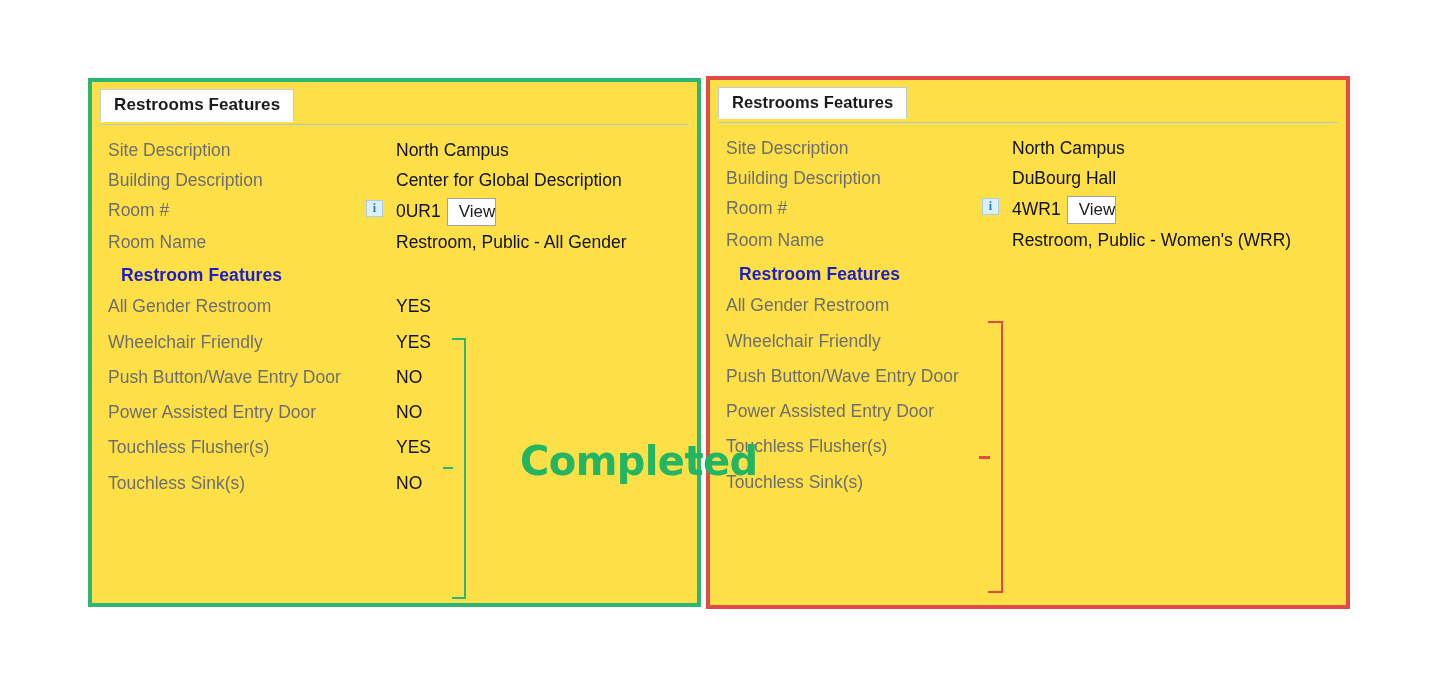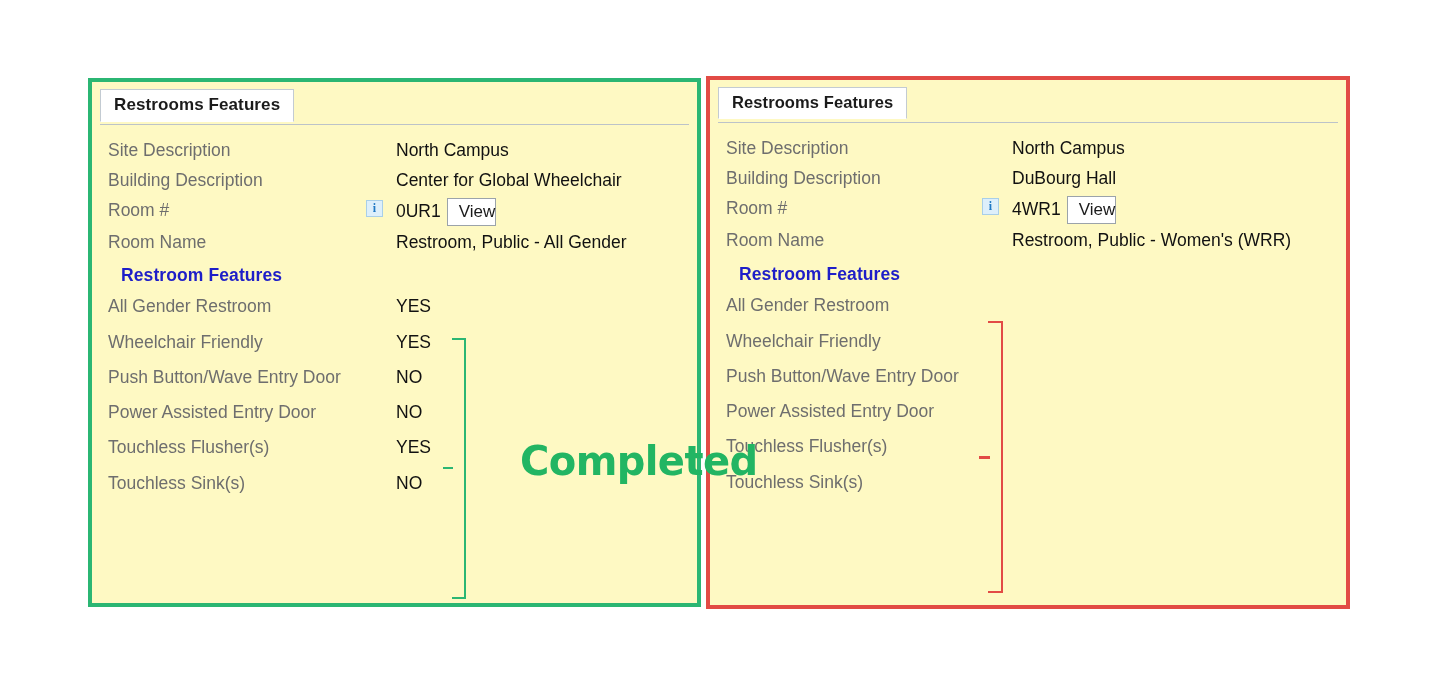--- a/index.html
+++ b/index.html
@@ -20,21 +20,21 @@
     position: relative;
     width: 1440px;
     height: 675px;
     background: #ffffff;
   }
 
   
   .panel {
     position: absolute;
     box-sizing: border-box;
-    background: #fef9c3;
+    background: #fde047;
     overflow: hidden;
   }
   .panel-left {
     left: 88px;
     top: 78px;
     width: 613px;
     height: 529px;
     border: 4px solid #2bb673;
   }
   .panel-right {
@@ -253,21 +253,21 @@
 
       <div class="row">
         <div class="row-label">Site Description</div>
         <div class="row-icon"></div>
         <div class="row-value">North Campus</div>
       </div>
 
       <div class="row">
         <div class="row-label">Building Description</div>
         <div class="row-icon"></div>
-        <div class="row-value">Center for Global Wheelchair</div>
+        <div class="row-value">Center for Global Description</div>
       </div>
 
       <div class="row">
         <div class="row-label">Room #</div>
         <div class="row-icon">
           <span class="info-icon">i</span>
         </div>
         <div class="row-value">
           <span>0UR1</span>
           <span class="view-btn">View</span>

